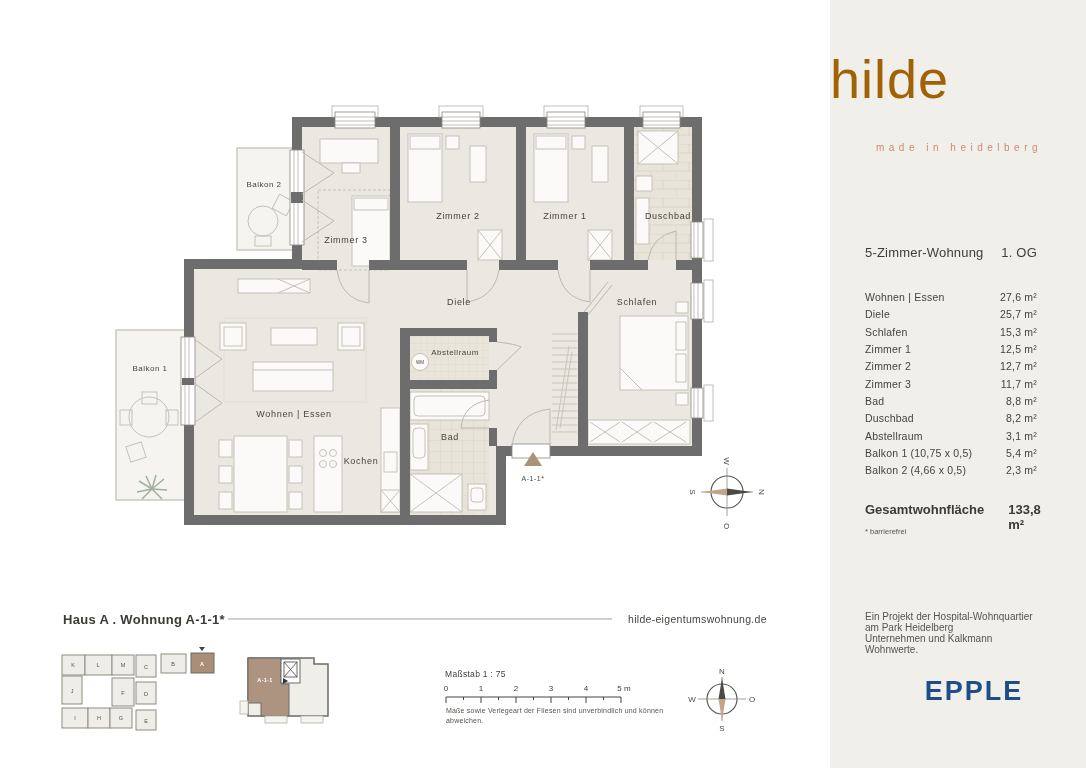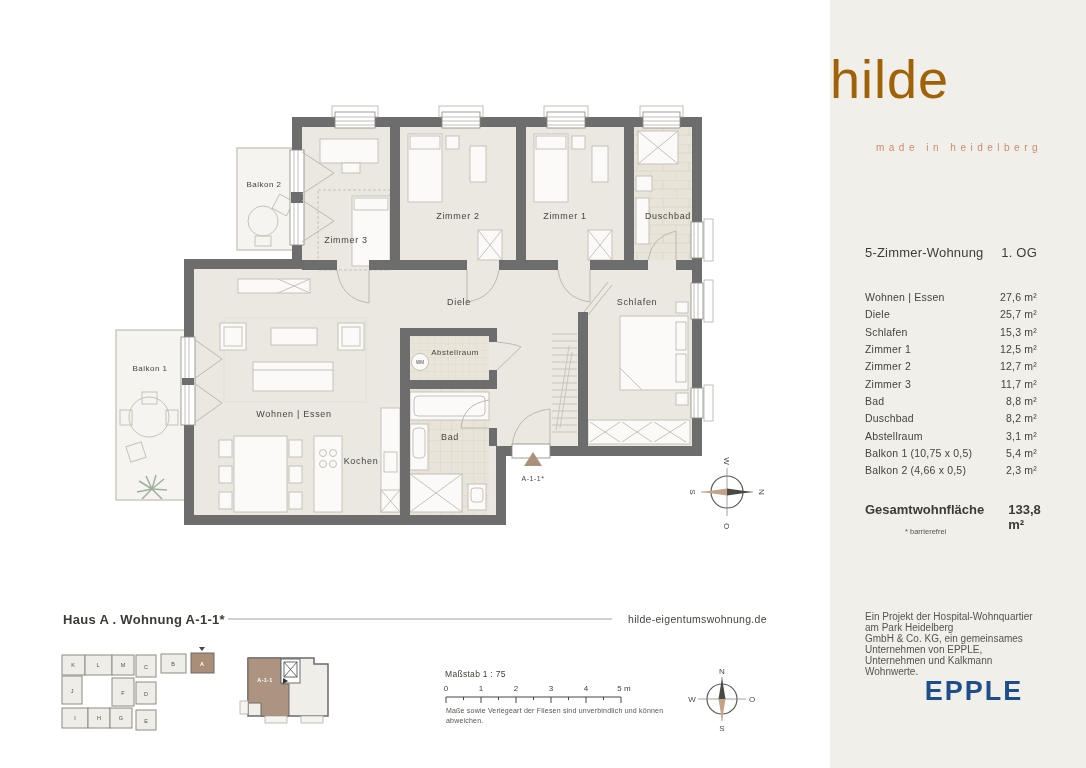--- a/index.html
+++ b/index.html
@@ -26,21 +26,21 @@
         font-size:54px;font-weight:300;color:#a16207;letter-spacing:1px;}
   .tagline{position:absolute;top:142px;left:1px;width:100%;text-align:center;
         font-size:10px;color:#cf8a72;letter-spacing:4.5px;}
   .unit-head{position:absolute;top:245px;left:35px;right:49px;display:flex;
         justify-content:space-between;font-size:13px;color:#3e3d38;letter-spacing:.2px;}
   .rooms{position:absolute;top:289px;left:35px;right:49px;}
   .room-row{display:flex;justify-content:space-between;font-size:10.5px;
         line-height:17.35px;color:#45443e;letter-spacing:.2px;}
   .total-row{position:absolute;top:502px;left:35px;right:49px;display:flex;
         justify-content:space-between;font-size:13px;font-weight:bold;color:#3b3a35;gap:24px;}
-  .footnote{position:absolute;top:527px;left:35px;font-size:7.5px;color:#55544e;margin-left:40px;}
+  .footnote{position:absolute;top:527px;left:35px;font-size:7.5px;color:#55544e;}
   .legal{position:absolute;top:611px;left:35px;right:38px;font-size:10px;
         line-height:11px;color:#55544e;}
   .epple{position:absolute;top:676px;left:16px;width:100%;text-align:center;
         font-size:27px;font-weight:800;color:#1d4e89;letter-spacing:2px;}
 </style>
 </head>
 <body>
 
 <div class="sheet">
 
@@ -430,20 +430,19 @@
 
   <div class="total-row">
     <span>Gesamtwohnfläche</span>
     <span>133,8 m²</span>
   </div>
 
   <div class="footnote">* barrierefrei</div>
 
   <div class="legal">
     <div>Ein Projekt der Hospital-Wohnquartier am Park Heidelberg</div>
-    <div>GmbH &amp; Co. KG, ein gemeinsames Unternehmen von EPPLE,</div>
     <div>Unternehmen und Kalkmann Wohnwerte.</div>
   </div>
 
   <div class="epple">EPPLE</div>
 </div>
 
 </div>
 
 </body></html>

